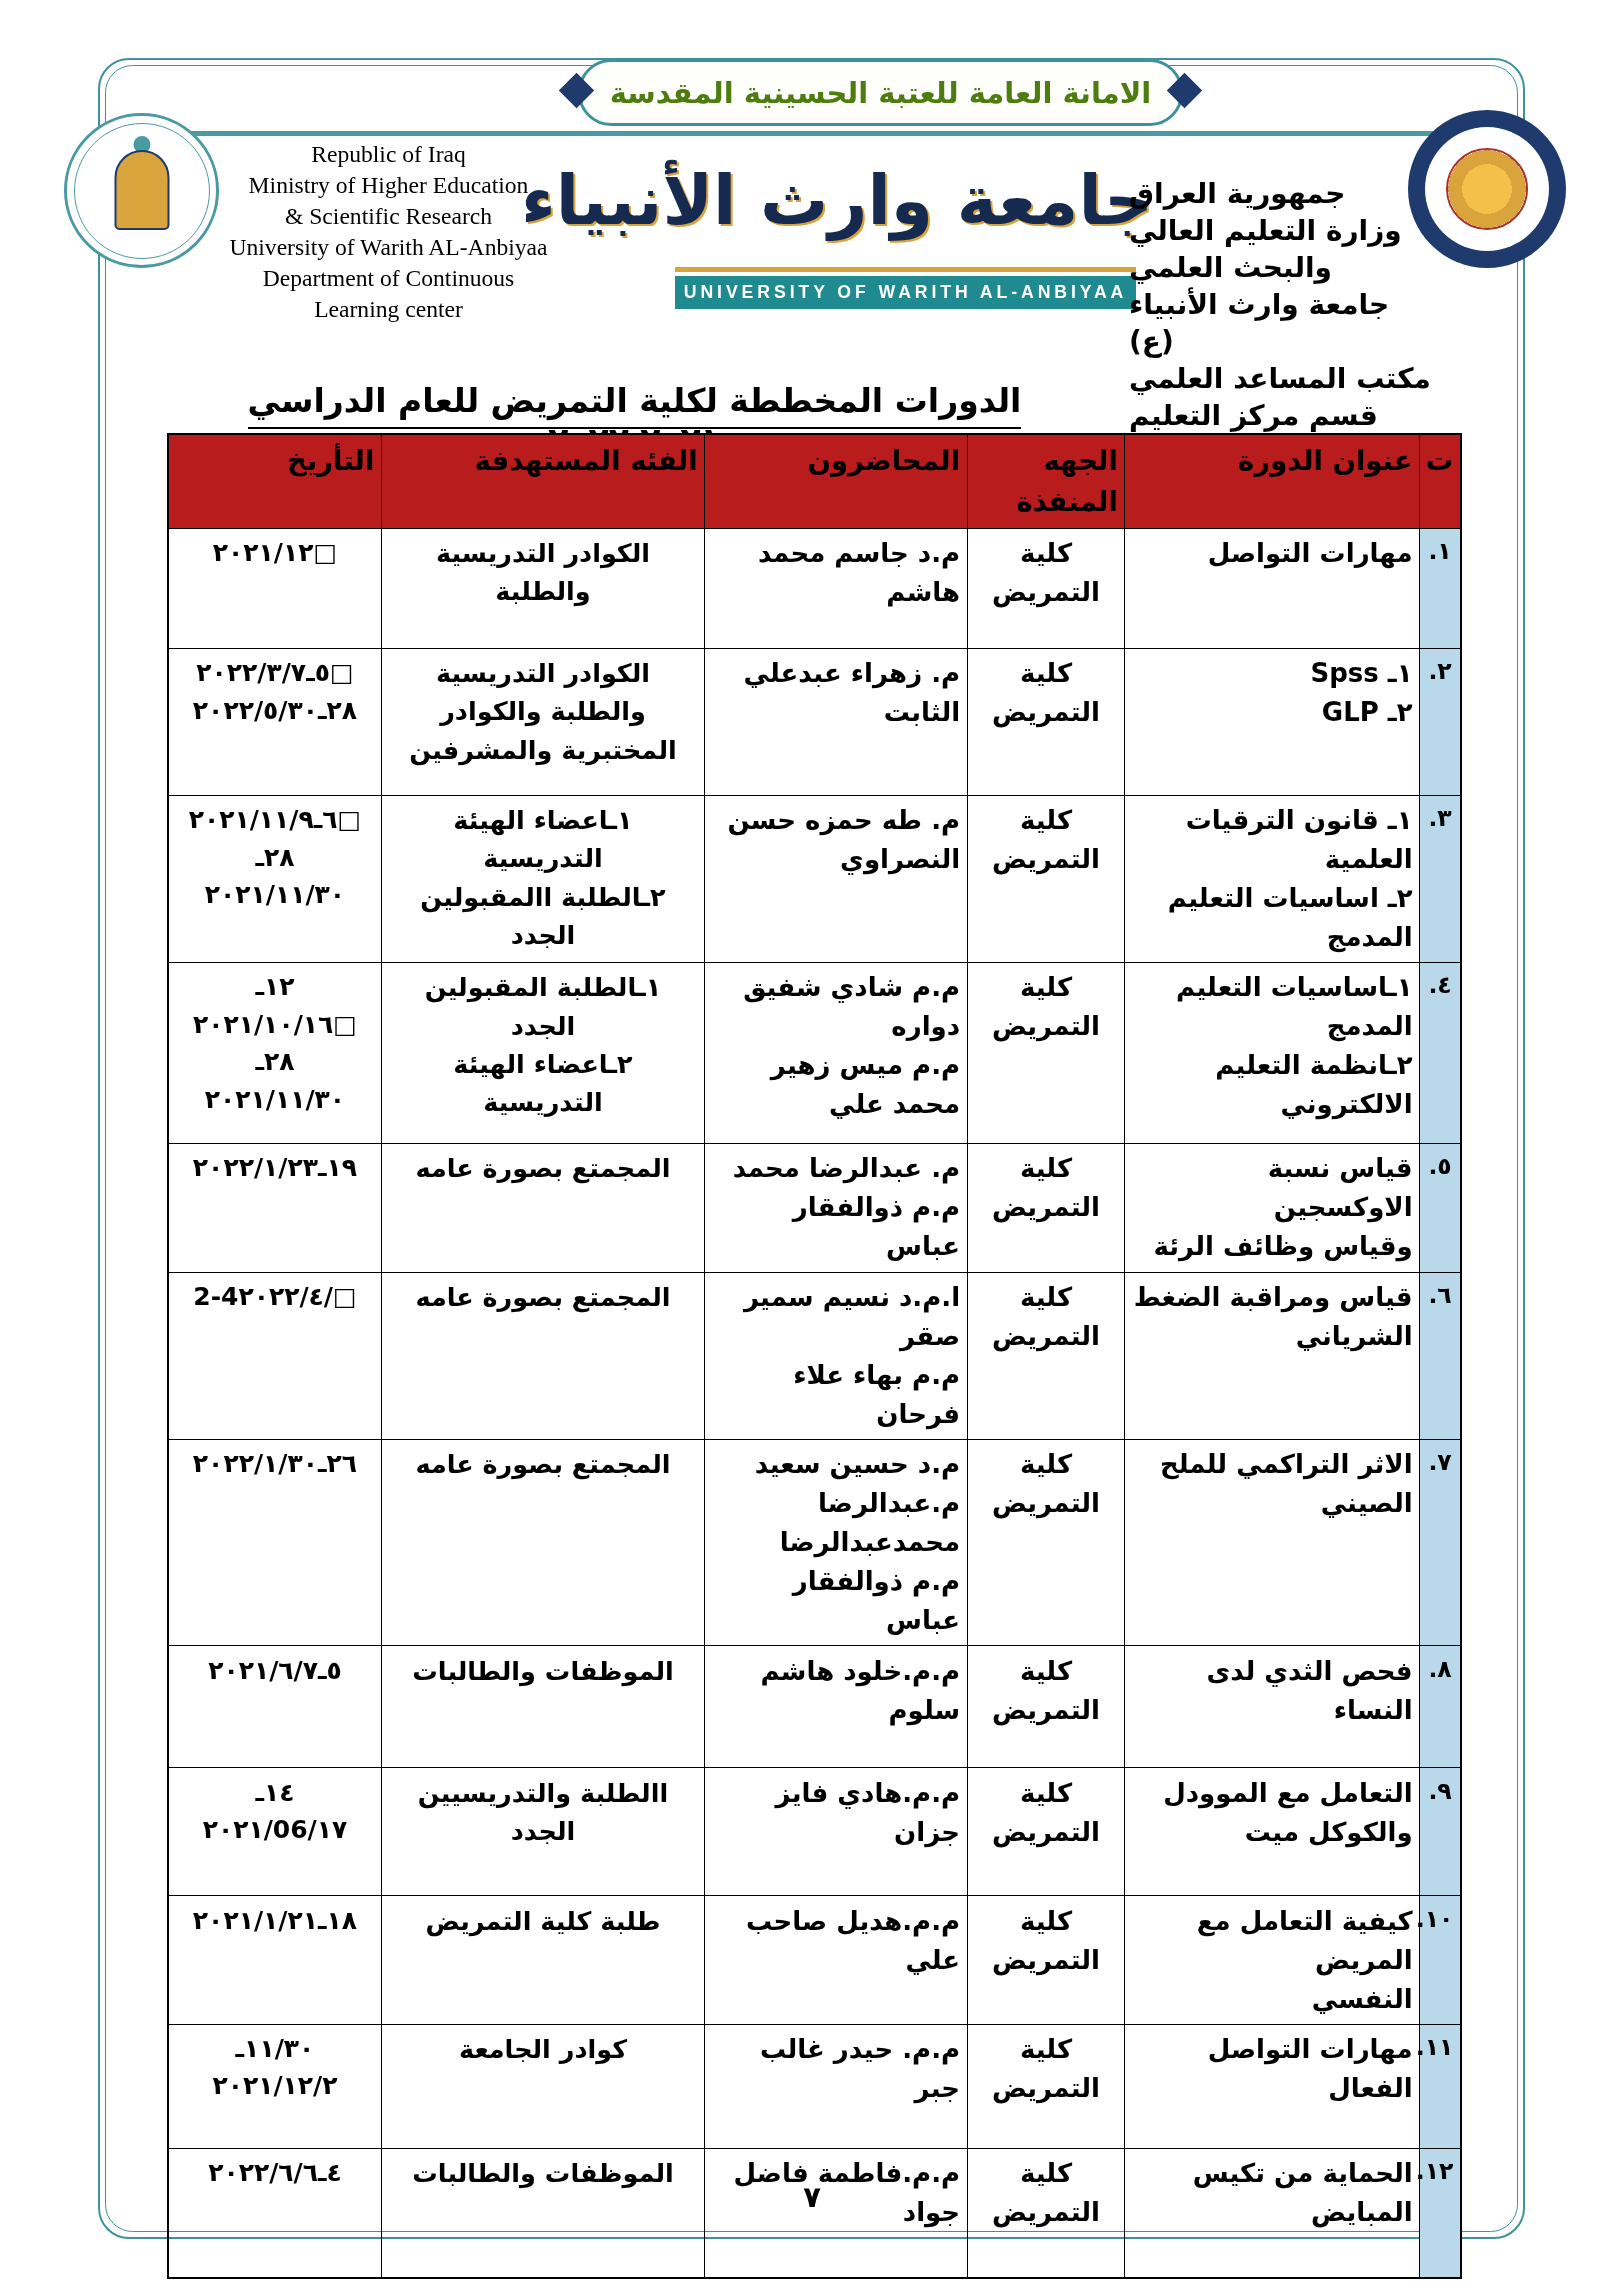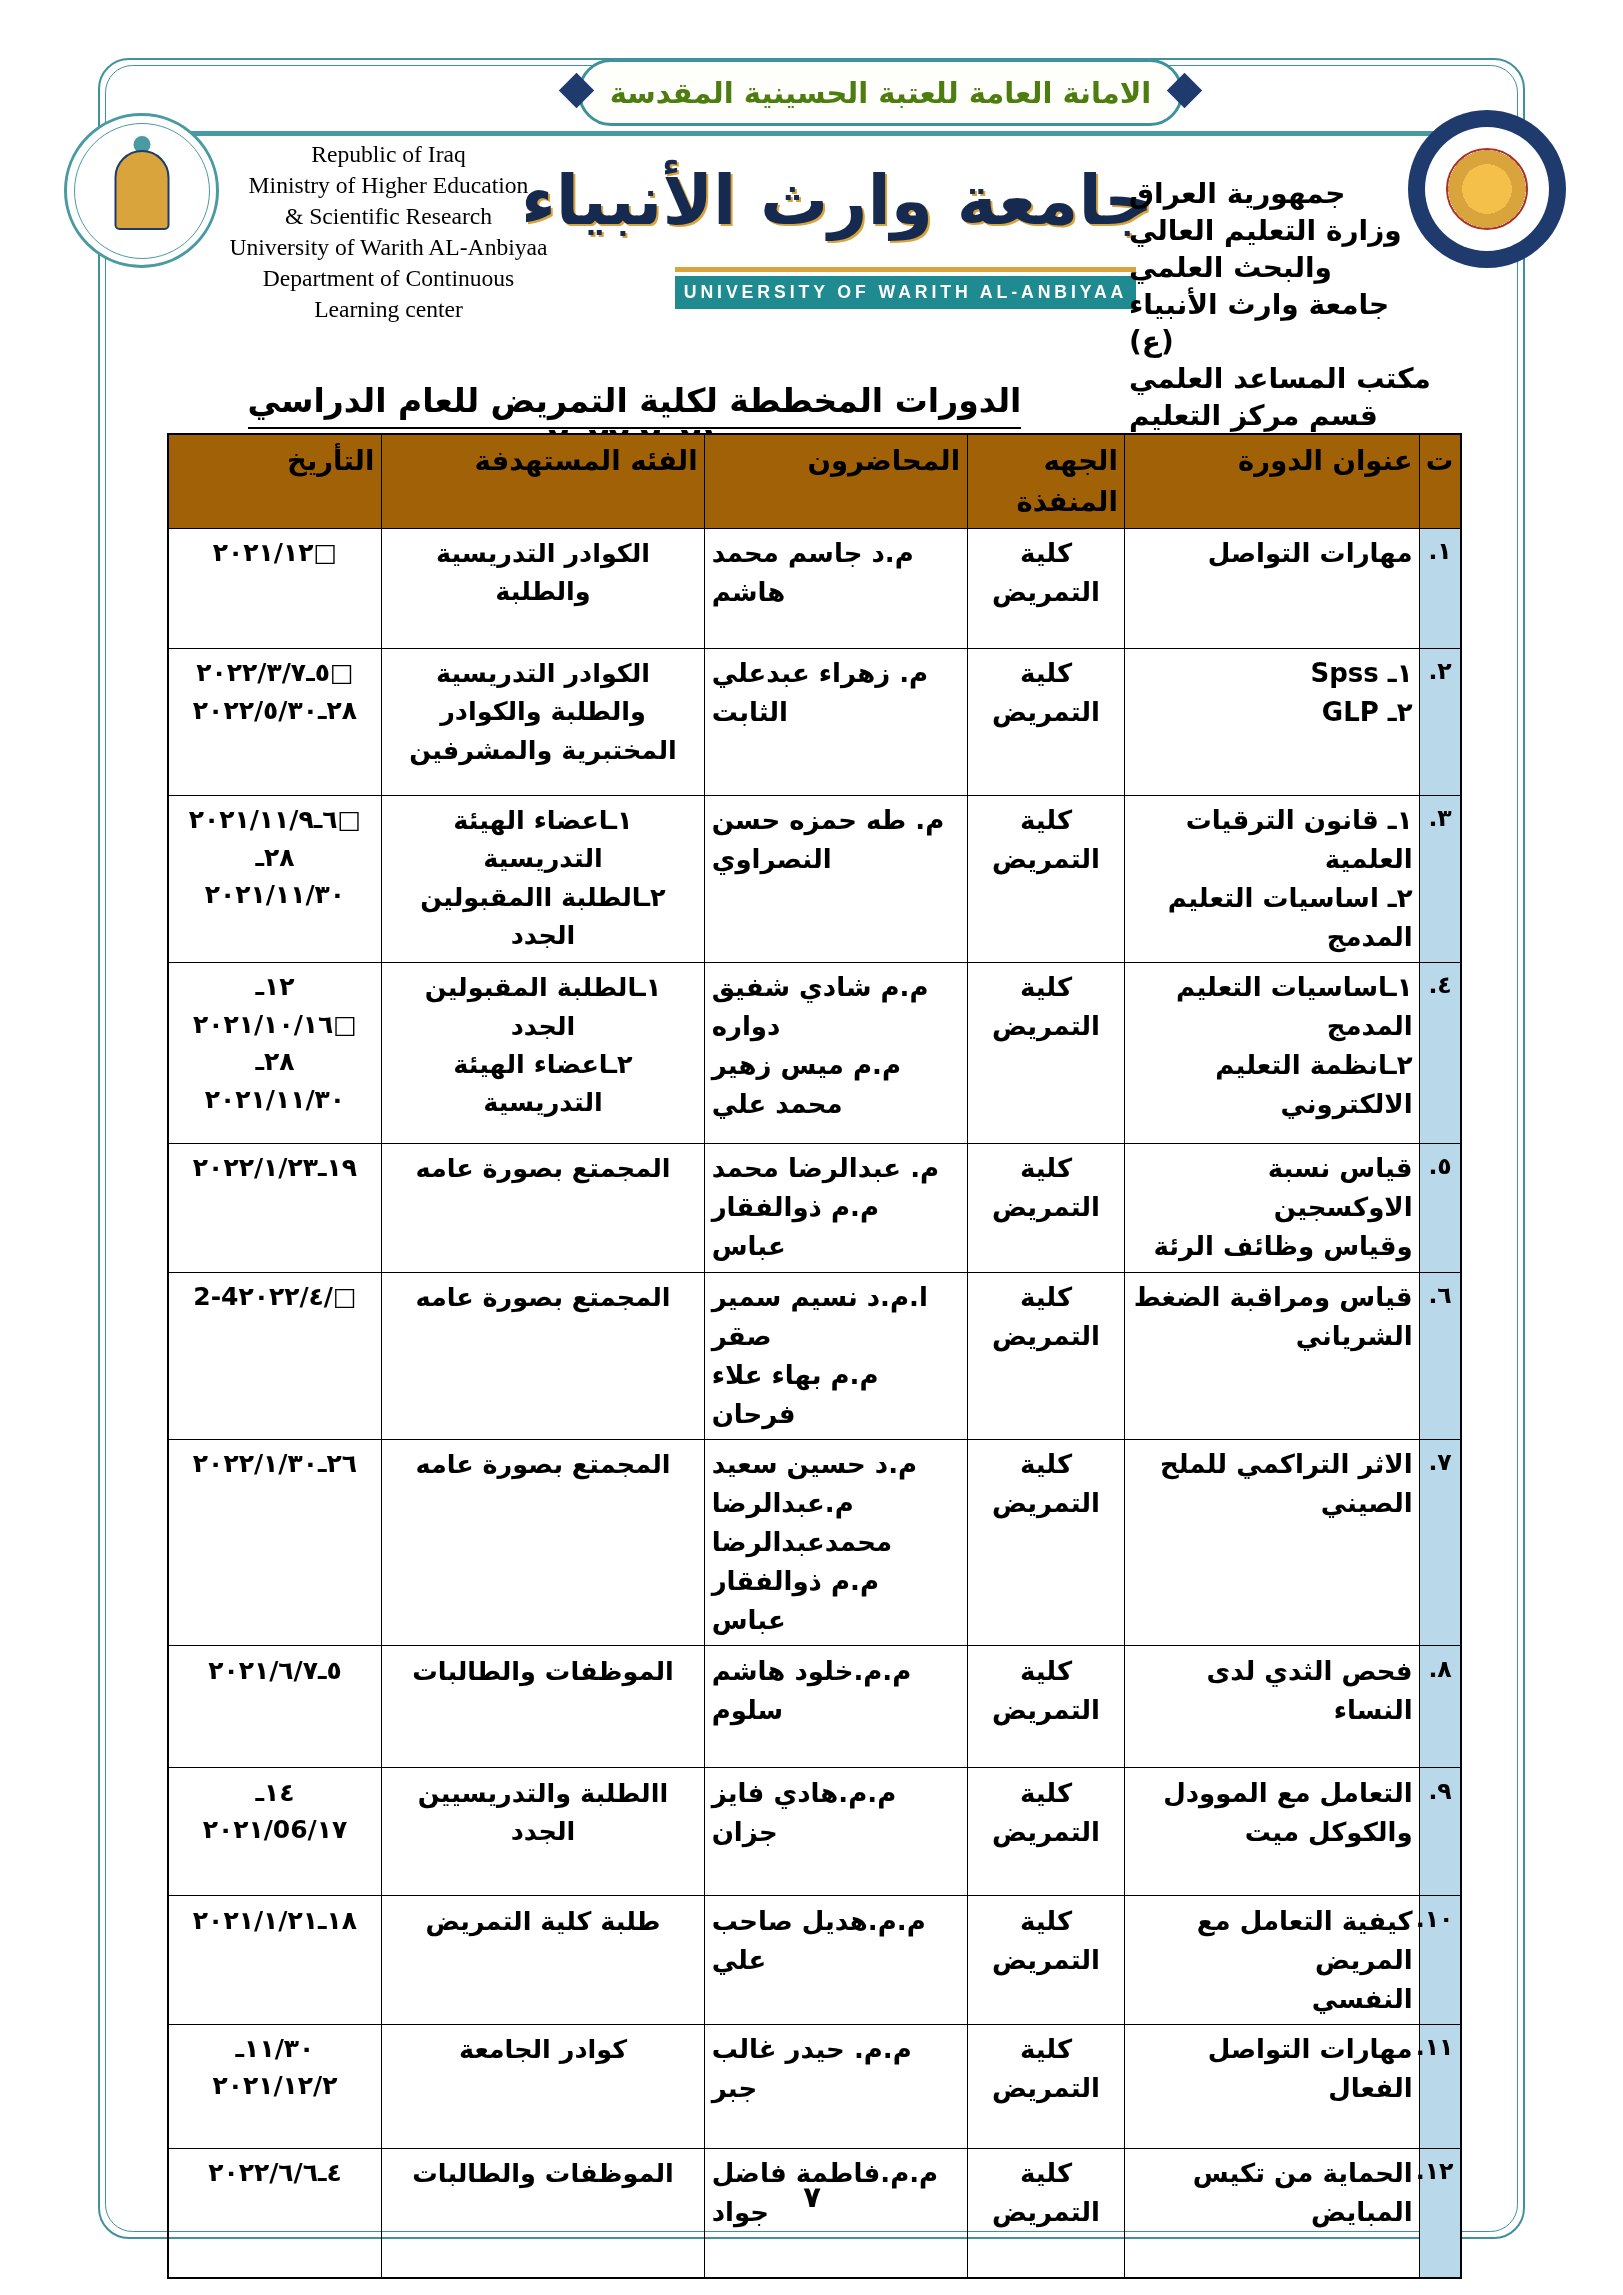--- a/index.html
+++ b/index.html
@@ -53,26 +53,26 @@
   .doc-title{position:absolute;left:196px;top:381px;width:877px;text-align:center;direction:rtl;
              font-size:33px;font-weight:bold;z-index:2;}
   .doc-title span{border-bottom:2.6px solid #000;padding-bottom:6.5px;}
 
   
   .course-table{position:absolute;left:167px;top:433px;width:1295px;border-collapse:collapse;
              direction:rtl;table-layout:fixed;z-index:2;}
   .course-table td,.course-table th{border:1.3px solid #000;vertical-align:top;padding:5.2px 6.5px;
              font-weight:bold;line-height:1.5;}
   .course-table{border:2px solid #000;}
-  .course-table th{background:#a16207;font-size:27.5px;text-align:right;}
+  .course-table th{background:#b91c1c;font-size:27.5px;text-align:right;}
   .course-table th.center{text-align:center;}
   .cell-seq{background:#b9d9eb;text-align:center;font-size:23.6px;}
   .cell-course-title{text-align:right;font-size:26px;}
   .cell-executing-body{text-align:center;font-size:26px;}
-  .cell-lecturers{text-align:left;font-size:26px;}
+  .cell-lecturers{text-align:right;font-size:26px;}
   .cell-target-group{text-align:center;font-size:25.5px;}
   .cell-date{text-align:center;font-size:25px;}
   .date-line{direction:ltr;unicode-bidi:bidi-override;}
 
   .page-num{position:absolute;left:0;right:0;top:2180px;text-align:center;font-size:29px;
             font-weight:bold;z-index:2;}
 </style>
 </head>
 <body>
 

